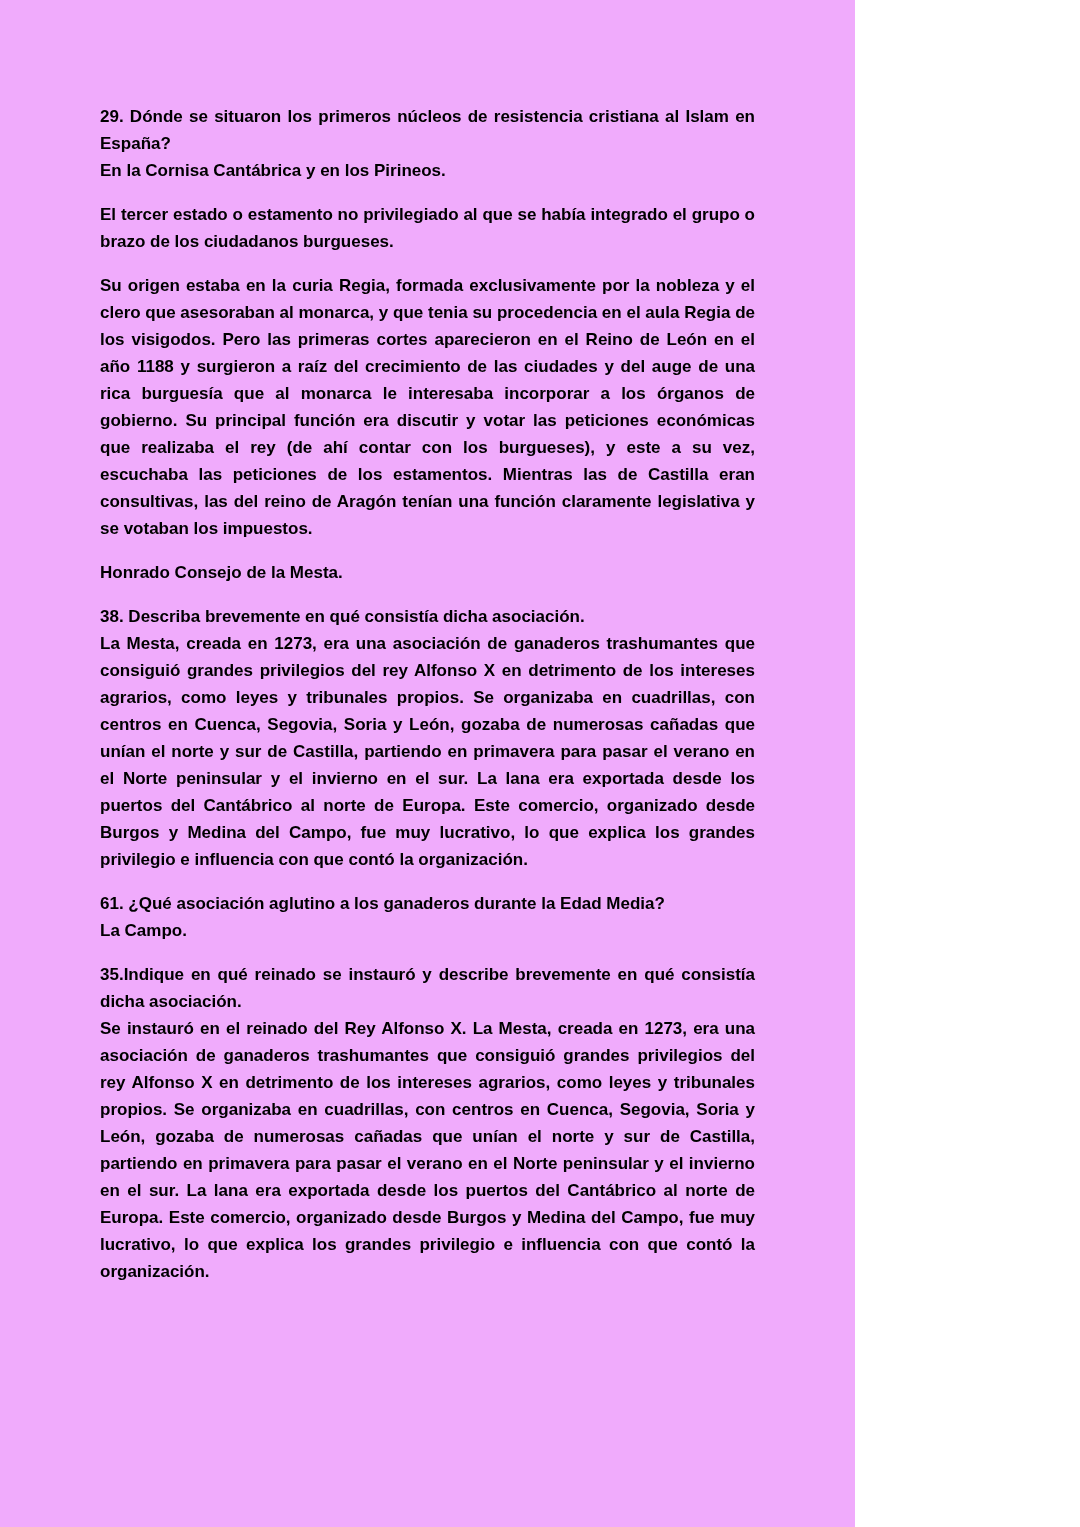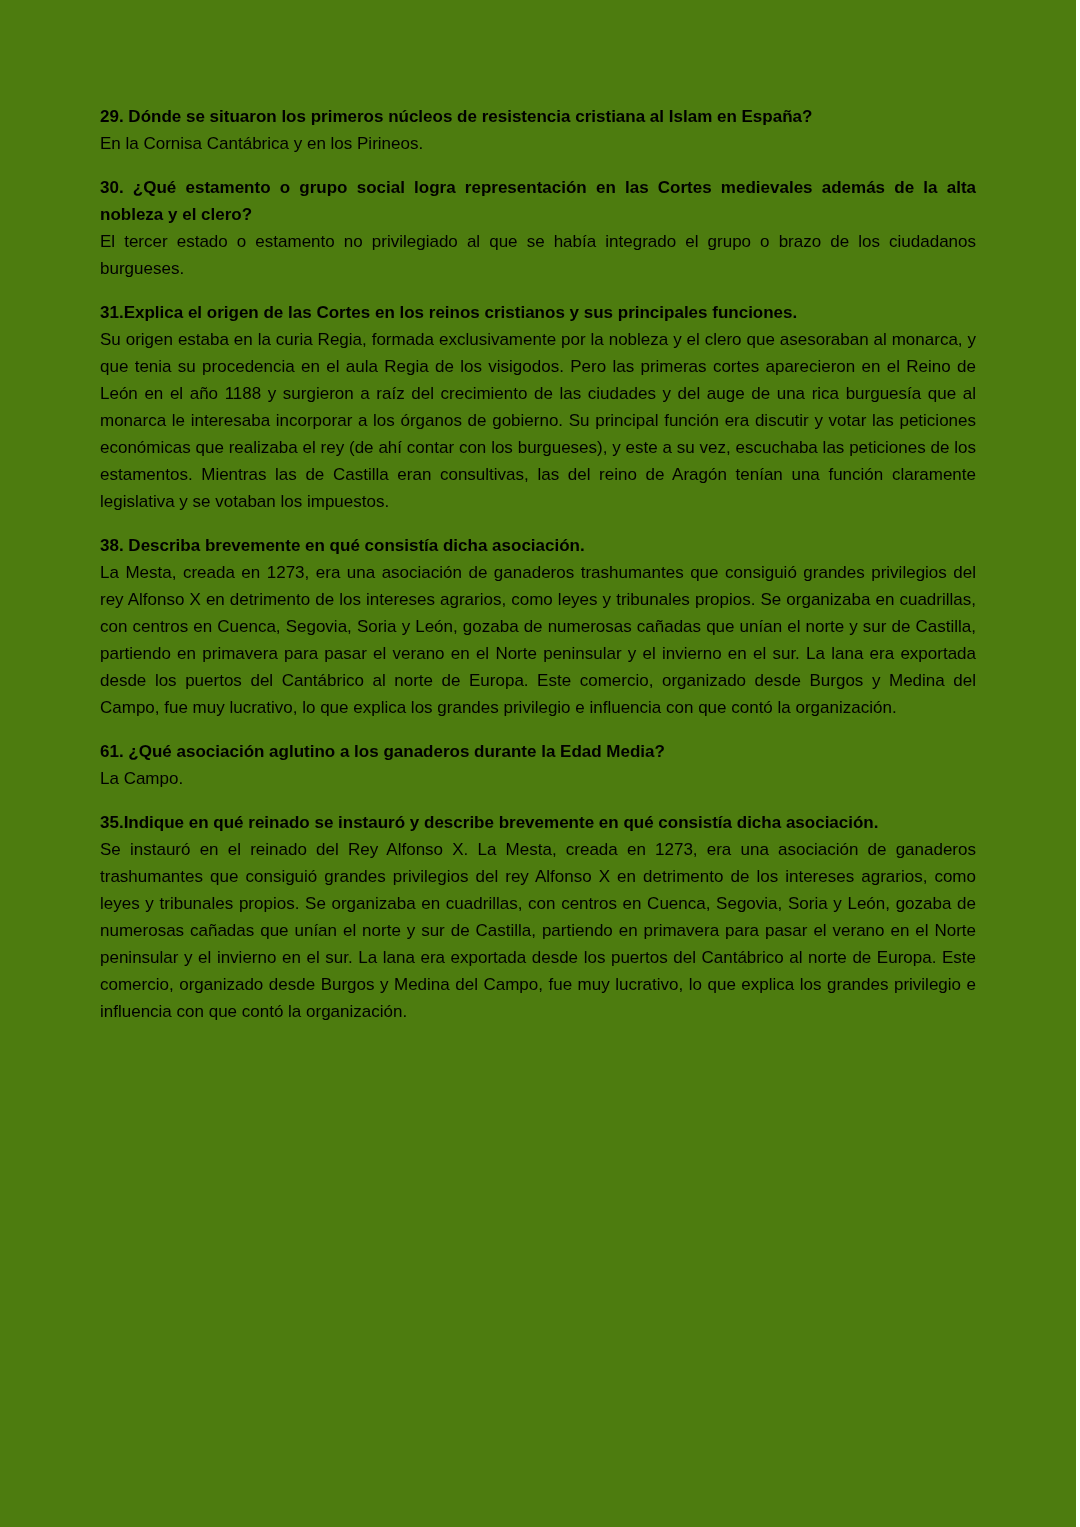--- a/index.html
+++ b/index.html
@@ -9,63 +9,62 @@
   }
   body {
     width: 1080px;
     min-height: 1527px;
     font-family: "Liberation Sans", "DejaVu Sans", sans-serif;
     color: #000000;
     box-sizing: border-box;
   }
   .page {
     box-sizing: border-box;
-    width: 1076px;
+    width: 855px;
     min-height: 1527px;
     padding: 103px 100px 60px 100px;
-    background: #4d7c0f;
+    background: #f0abfc;
   }
   .qa {
     margin: 0 0 17px 0;
   }
   .qa p {
     margin: 0;
     font-size: 17px;
     line-height: 27px;
     text-align: justify;
     text-justify: inter-word;
   }
   .question {
     font-weight: bold;
   }
   .answer {
-    font-weight: normal;
+    font-weight: bold;
   }
 </style>
 </head>
 <body>
 
 <div class="page">
 
   <section class="qa">
     <p class="question">29. Dónde se situaron los primeros núcleos de resistencia cristiana al Islam en España?</p>
     <p class="answer">En la Cornisa Cantábrica y en los Pirineos.</p>
   </section>
 
   <section class="qa">
-    <p class="question">30. ¿Qué estamento o grupo social logra representación en las Cortes medievales además de la alta nobleza y el clero?</p>
     <p class="answer">El tercer estado o estamento no privilegiado al que se había integrado el grupo o brazo de los ciudadanos burgueses.</p>
   </section>
 
   <section class="qa">
-    <p class="question">31.Explica el origen de las Cortes en los reinos cristianos y sus principales funciones.</p>
     <p class="answer">Su origen estaba en la curia Regia, formada exclusivamente por la nobleza y el clero que asesoraban al monarca, y que tenia su procedencia en el aula Regia de los visigodos. Pero las primeras cortes aparecieron en el Reino de León en el año 1188 y surgieron a raíz del crecimiento de las ciudades y del auge de una rica burguesía que al monarca le interesaba incorporar a los órganos de gobierno. Su principal función era discutir y votar las peticiones económicas que realizaba el rey (de ahí contar con los burgueses), y este a su vez, escuchaba las peticiones de los estamentos. Mientras las de Castilla eran consultivas, las del reino de Aragón tenían una función claramente legislativa y se votaban los impuestos.</p>
   </section>
 
   <section class="qa">
+    <p class="answer">Honrado Consejo de la Mesta.</p>
   </section>
 
   <section class="qa">
     <p class="question">38. Describa brevemente en qué consistía dicha asociación.</p>
     <p class="answer">La Mesta, creada en 1273, era una asociación de ganaderos trashumantes que consiguió grandes privilegios del rey Alfonso X en detrimento de los intereses agrarios, como leyes y tribunales propios. Se organizaba en cuadrillas, con centros en Cuenca, Segovia, Soria y León, gozaba de numerosas cañadas que unían el norte y sur de Castilla, partiendo en primavera para pasar el verano en el Norte peninsular y el invierno en el sur. La lana era exportada desde los puertos del Cantábrico al norte de Europa. Este comercio, organizado desde Burgos y Medina del Campo, fue muy lucrativo, lo que explica los grandes privilegio e influencia con que contó la organización.</p>
   </section>
 
   <section class="qa">
     <p class="question">61. ¿Qué asociación aglutino a los ganaderos durante la Edad Media?</p>
     <p class="answer">La Campo.</p>

